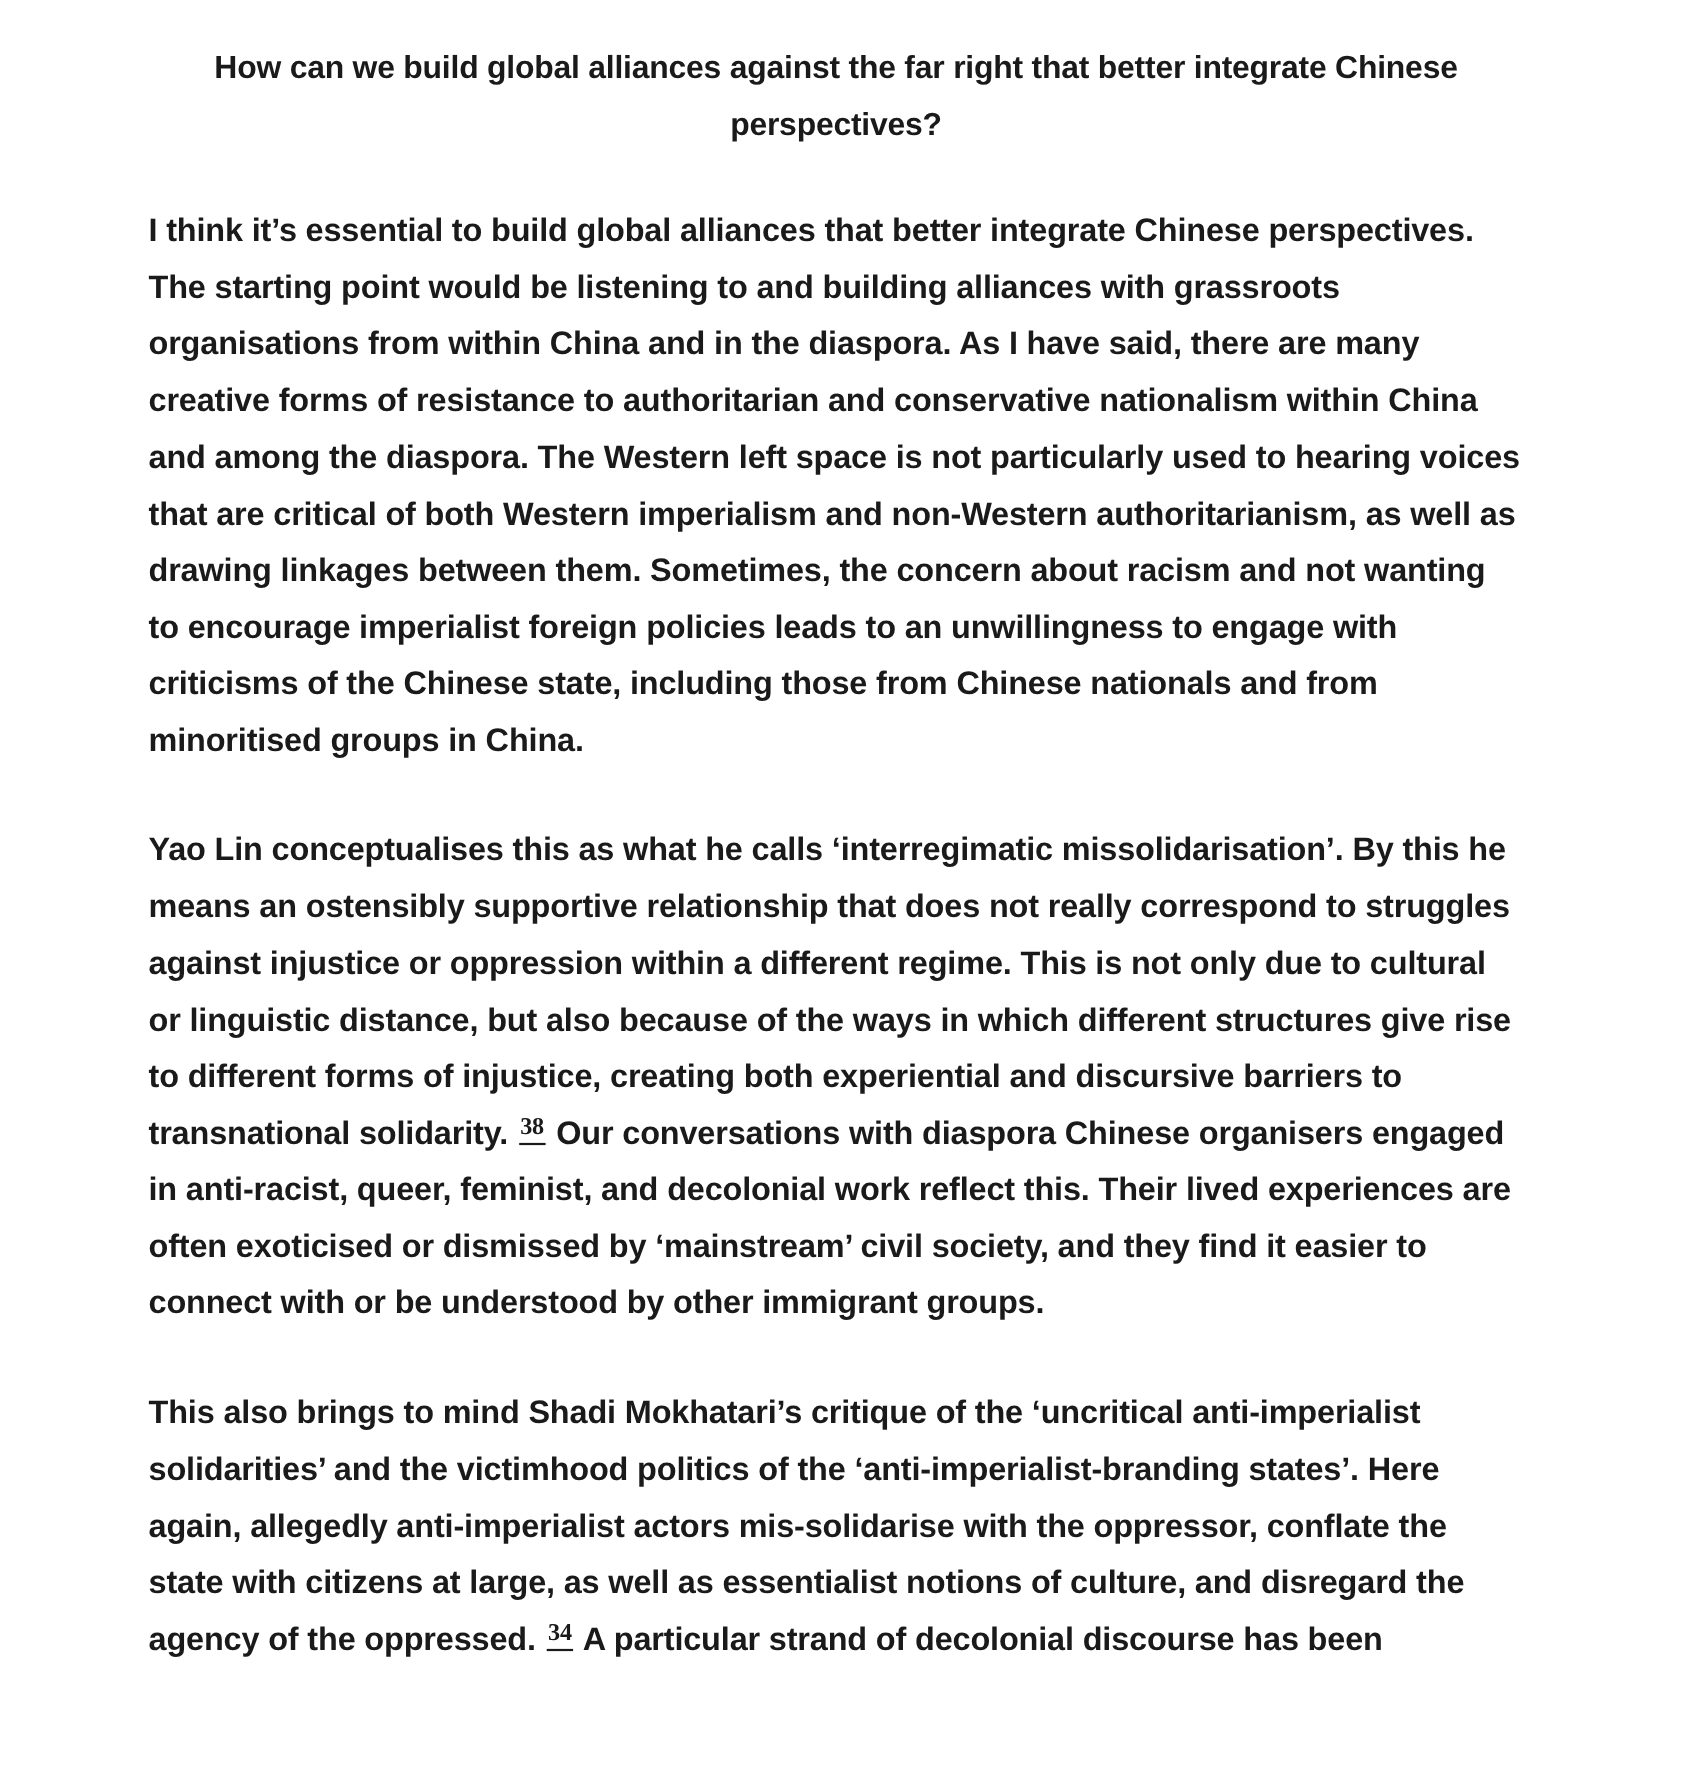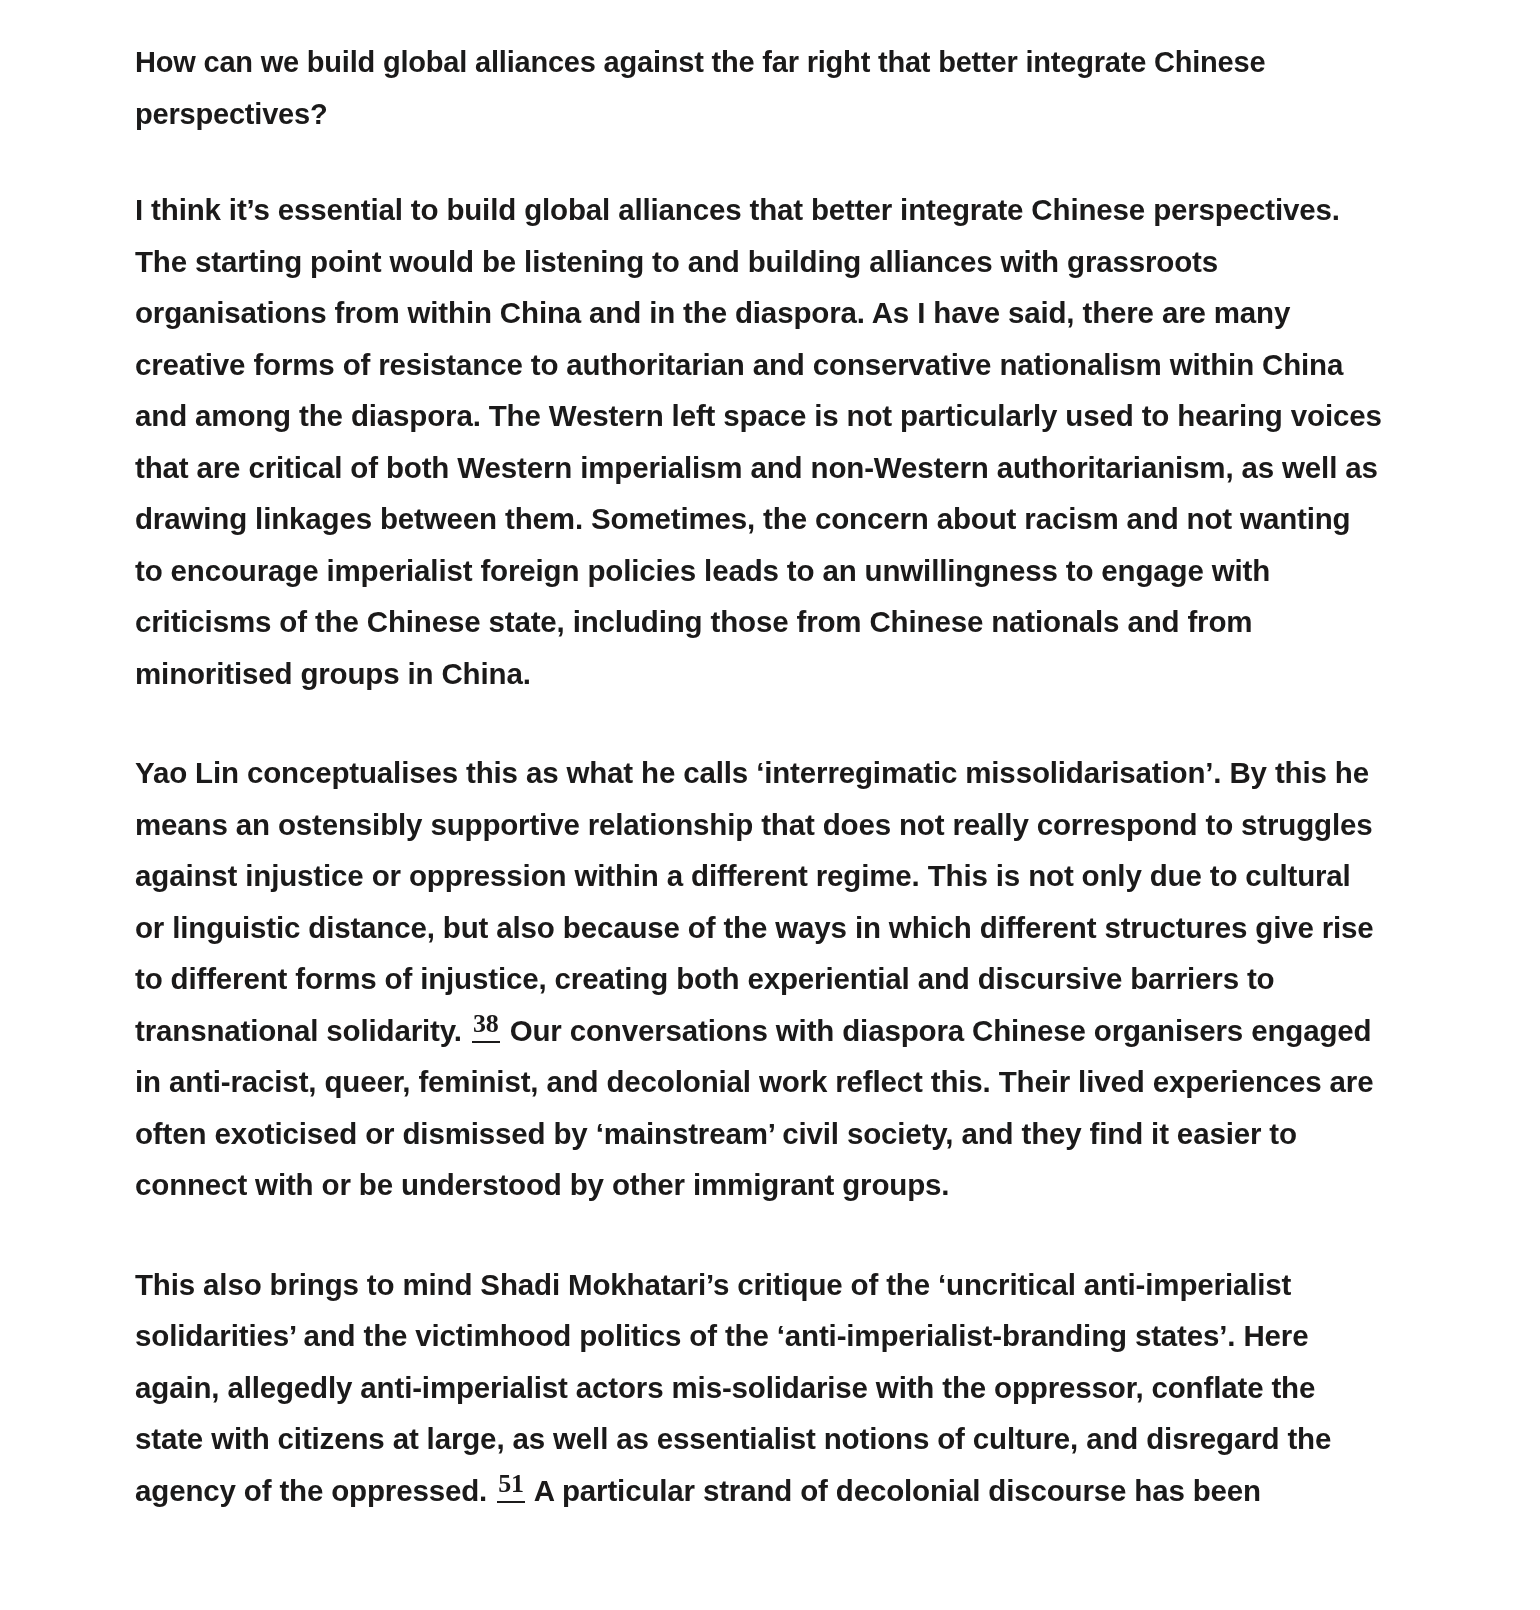--- a/index.html
+++ b/index.html
@@ -20,31 +20,32 @@
       left: 135px;
       top: 36px;
       width: 1250px;
     }
     .question {
       margin: 0 0 44px 0;
       font-size: 29px;
       font-weight: bold;
       line-height: 52px;
       letter-spacing: -0.2px;
+      text-align: center;
     }
     .para {
       margin: 0 0 48px 0;
       font-size: 29.5px;
       line-height: 51.5px;
       letter-spacing: -0.15px;
       font-weight: bold;
     }
     .fn {
       font-family: "Liberation Serif", "DejaVu Serif", serif;
-      font-size: 26px;
+      font-size: 22px;
       vertical-align: 9px;
       line-height: 0;
       color: #1b1a1a;
       text-decoration: none;
       border-bottom: 2px solid #1b1a1a;
       padding: 0 1px 3px 1px;
       margin: 0 2px 0 2px;
       cursor: pointer;
     }
   </style>
@@ -57,16 +58,16 @@
   <p class="para">I think it’s essential to build global alliances that better integrate Chinese perspectives. The starting point would be listening to and building alliances with grassroots organisations from within China and in the diaspora. As I have said, there are many creative forms of resistance to authoritarian and conservative nationalism within China and among the diaspora. The Western left space is not particularly used to hearing voices that are critical of both Western imperialism and non-Western authoritarianism, as well as drawing linkages between them. Sometimes, the concern about racism and not wanting to encourage imperialist foreign policies leads to an unwillingness to engage with criticisms of the Chinese state, including those from Chinese nationals and from minoritised groups in China.</p>
 
   <p class="para">
     <span>Yao Lin conceptualises this as what he calls ‘interregimatic missolidarisation’. By this he means an ostensibly supportive relationship that does not really correspond to struggles against injustice or oppression within a different regime. This is not only due to cultural or linguistic distance, but also because of the ways in which different structures give rise to different forms of injustice, creating both experiential and discursive barriers to transnational solidarity.</span>
     <a class="fn">38</a>
     <span>Our conversations with diaspora Chinese organisers engaged in anti-racist, queer, feminist, and decolonial work reflect this. Their lived experiences are often exoticised or dismissed by ‘mainstream’ civil society, and they find it easier to connect with or be understood by other immigrant groups.</span>
   </p>
 
   <p class="para">
     <span>This also brings to mind Shadi Mokhatari’s critique of the ‘uncritical anti-imperialist solidarities’ and the victimhood politics of the ‘anti-imperialist-branding states’. Here again, allegedly anti-imperialist actors mis-solidarise with the oppressor, conflate the state with citizens at large, as well as essentialist notions of culture, and disregard the agency of the oppressed.</span>
-    <a class="fn">51</a>
+    <a class="fn">34</a>
     <span>A particular strand of decolonial discourse has been</span>
   </p>
 </main>
 
 </body></html>

